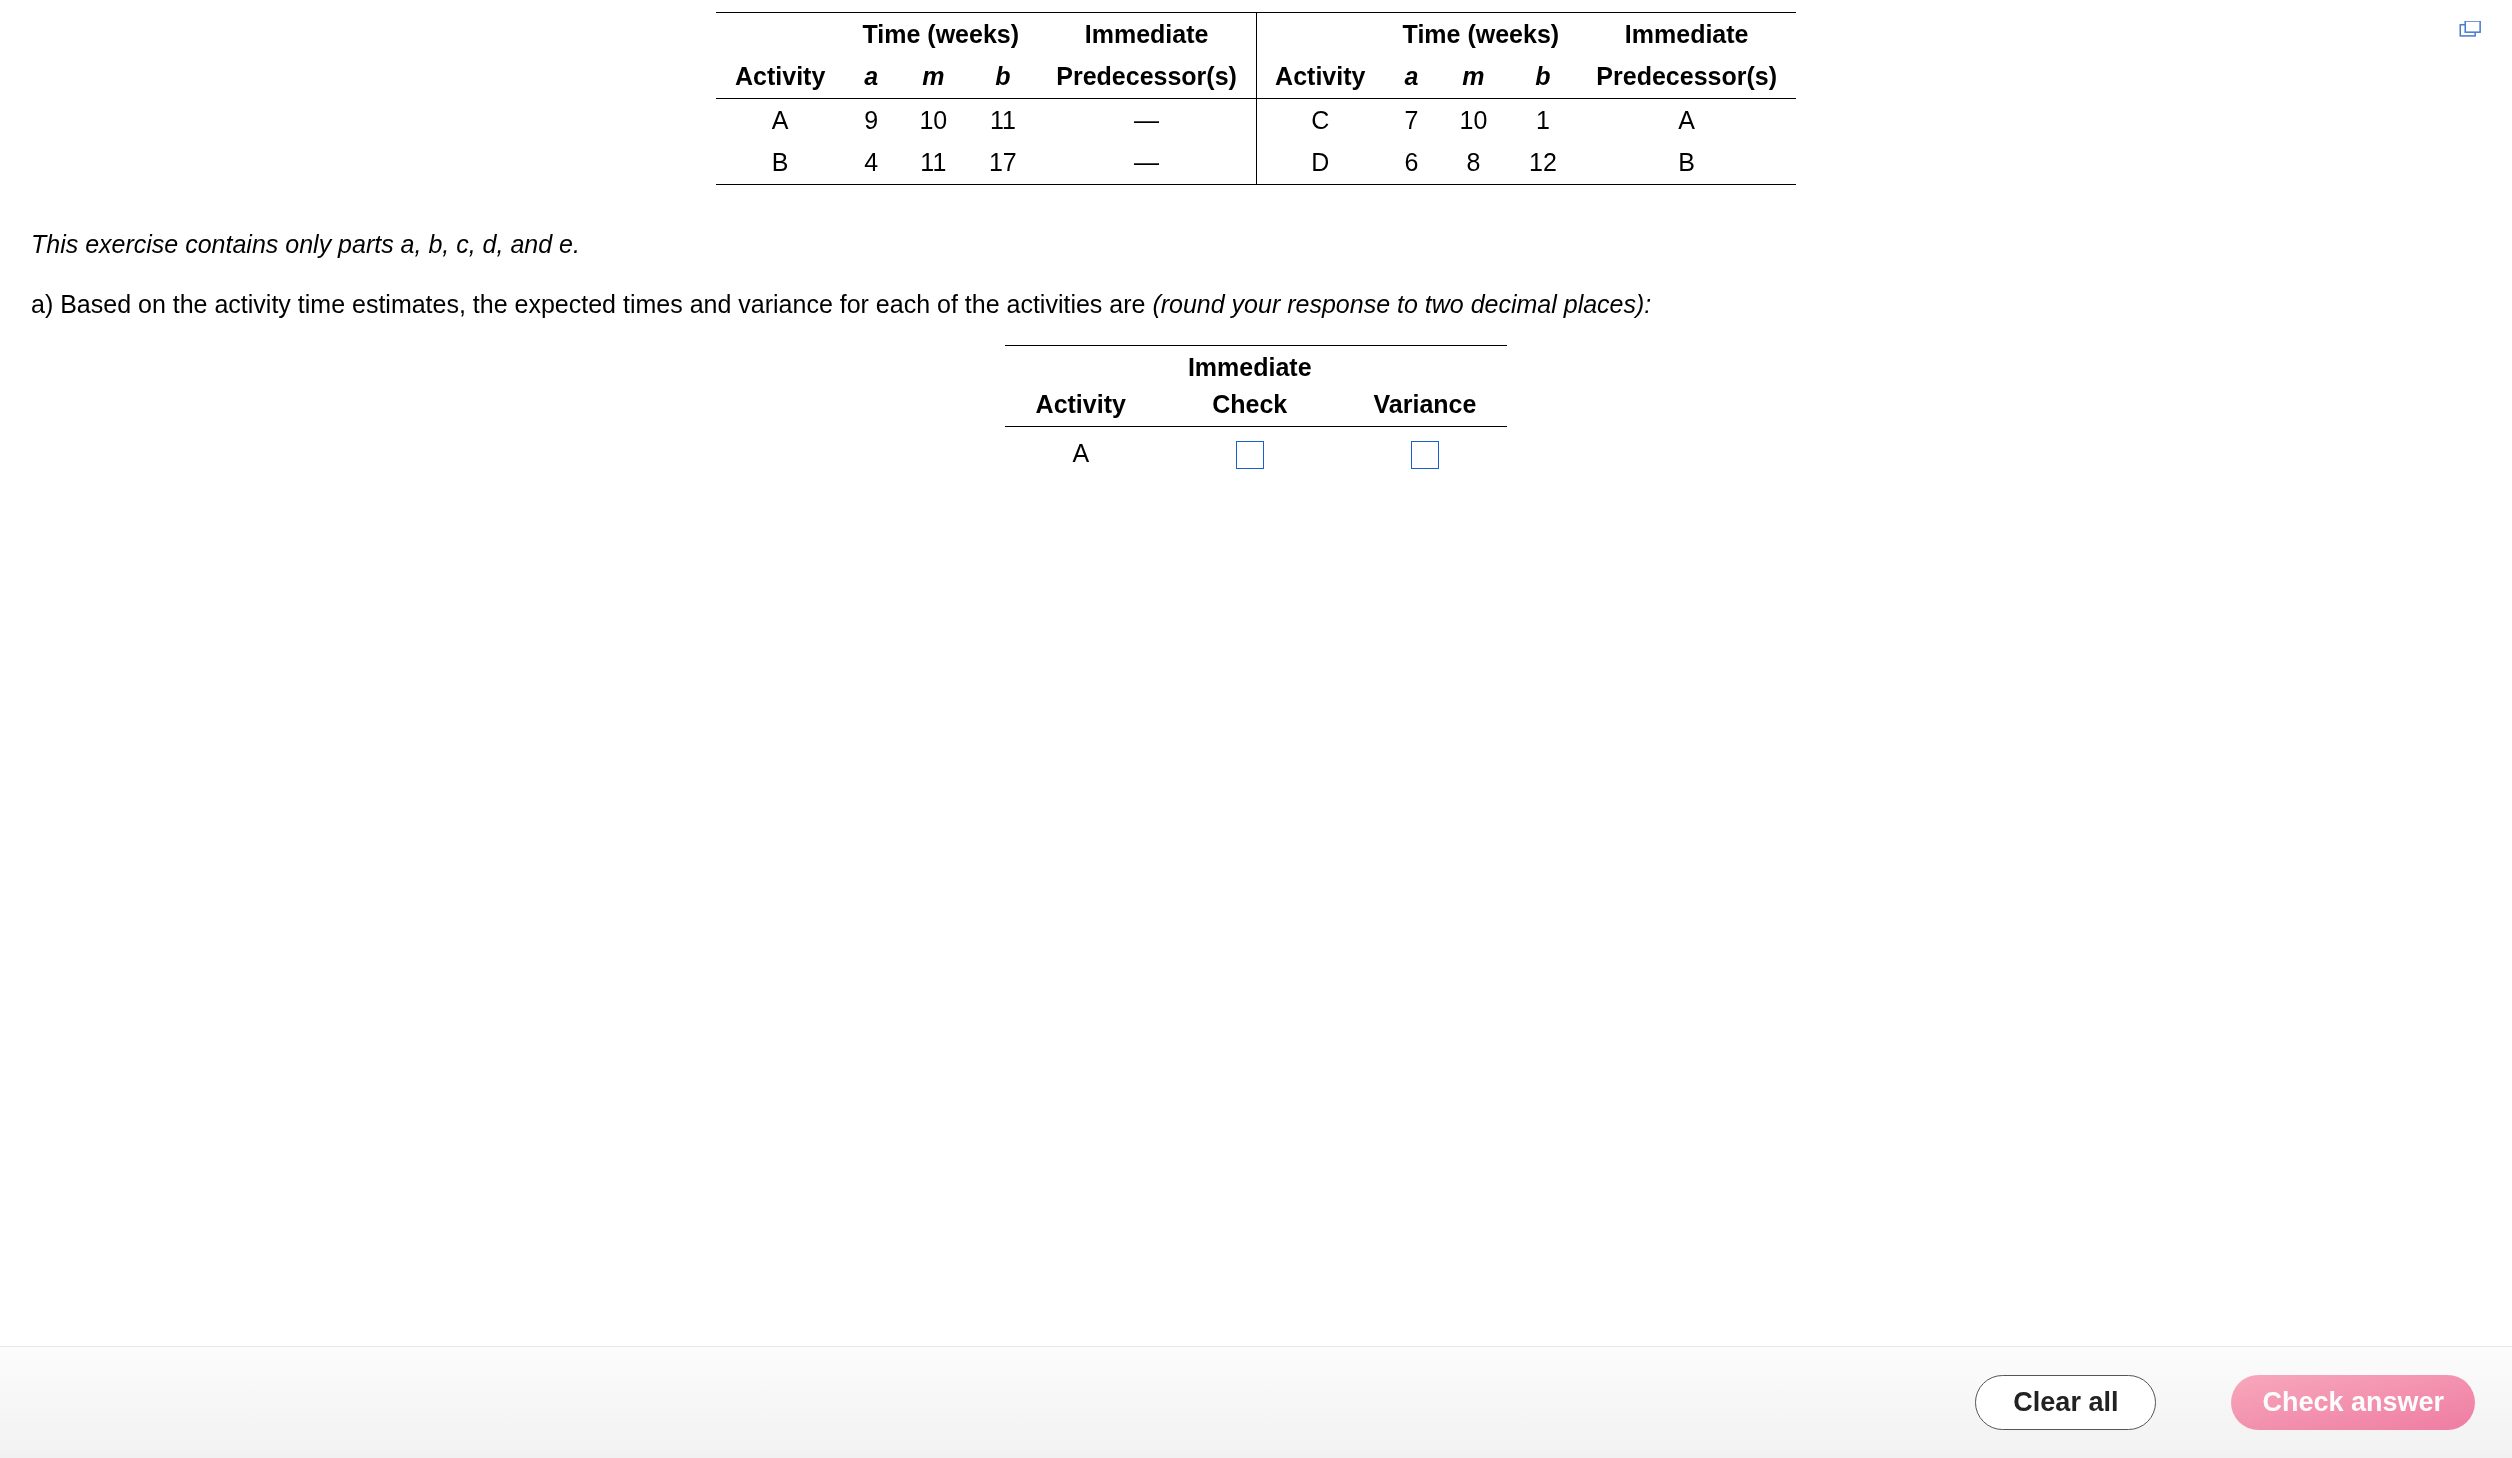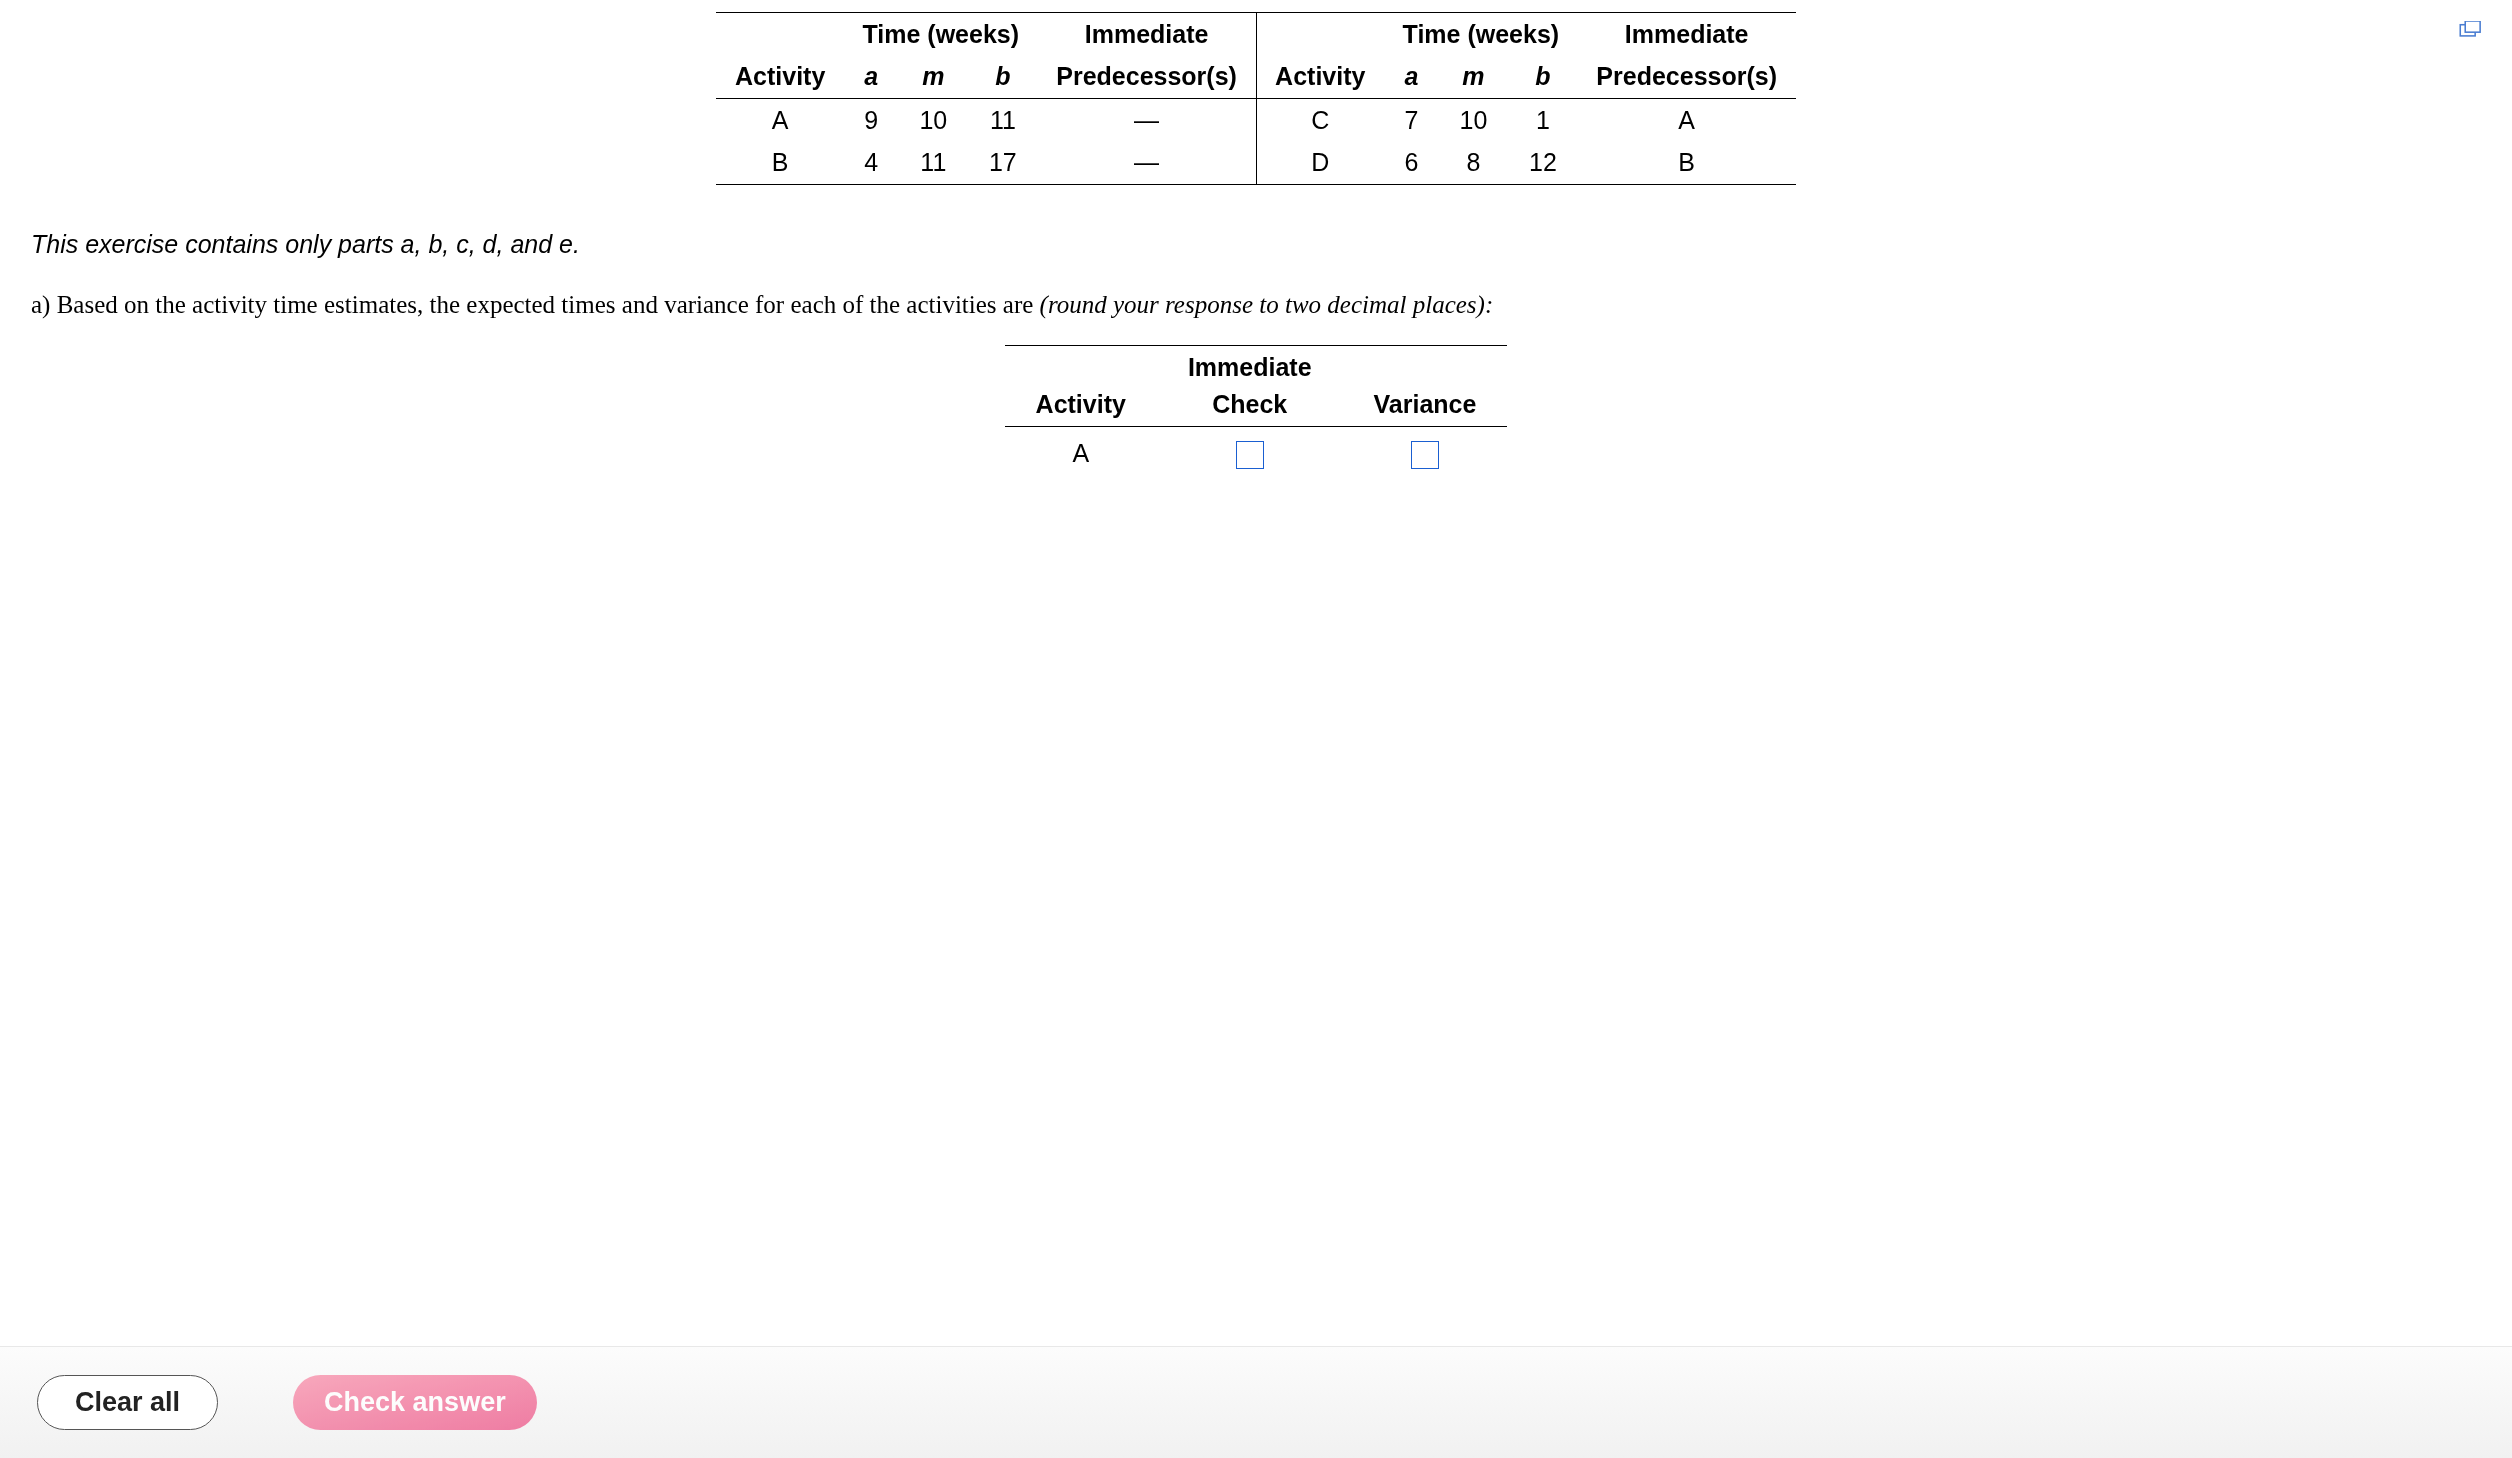--- a/index.html
+++ b/index.html
@@ -61,21 +61,20 @@
     }
     .parts-note {
       font-style: italic;
       font-size: 25px;
       margin-bottom: 22px;
       margin-top: 41px;
     }
     .question-text {
       font-size: 25px;
       margin-bottom: 22px;
-      font-family: Liberation Serif, serif;
     }
     .question-text .italic {
       font-style: italic;
     }
     .answer-table-wrapper {
       display: flex;
       justify-content: center;
     }
     .answer-table {
       border-collapse: collapse;
@@ -102,21 +101,21 @@
     }
     .footer-bar {
       position: absolute;
       bottom: 0;
       left: 0;
       right: 0;
       height: 112px;
       background: linear-gradient(to bottom, #fcfcfc, #f1f1f1);
       display: flex;
       align-items: center;
-      justify-content: flex-start;
+      justify-content: flex-end;
       padding: 0 37px;
       gap: 75px;
       border-top: 0.6px solid #e8e8e8;
     }
     .footer-left-char {
       position: absolute;
       left: 0;
       bottom: 37px;
       font-size: 26px;
       font-weight: bold;

